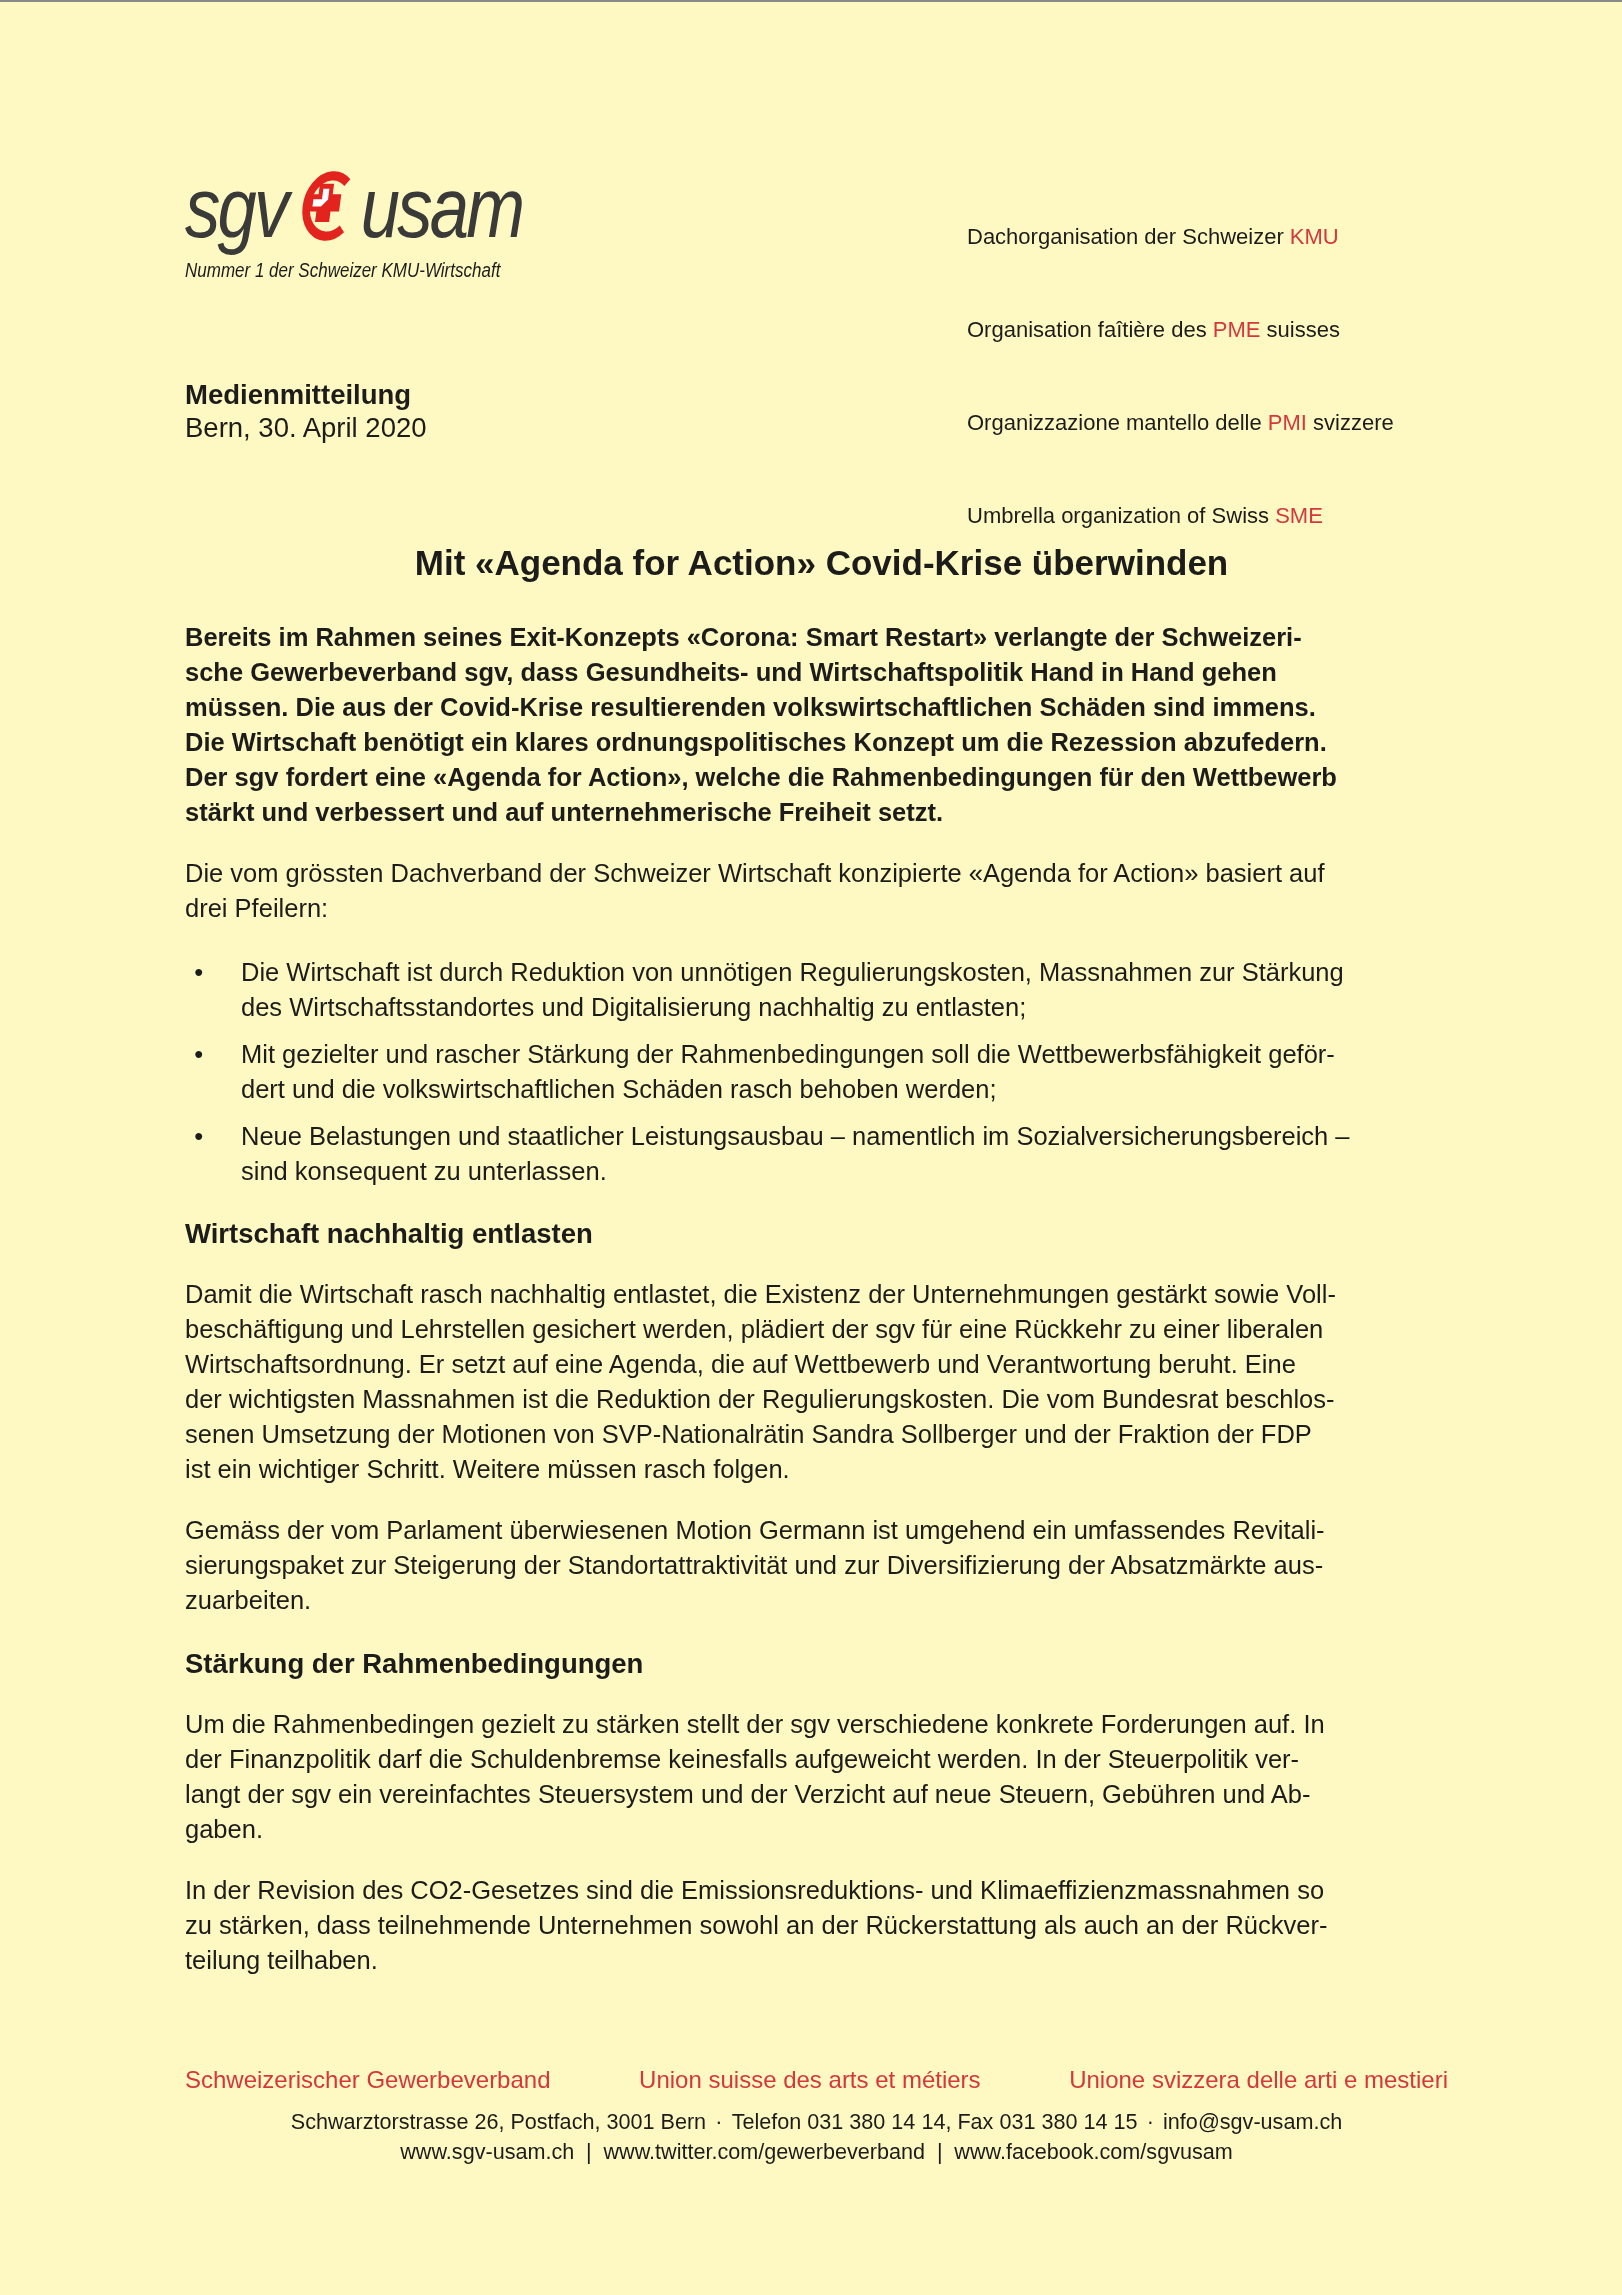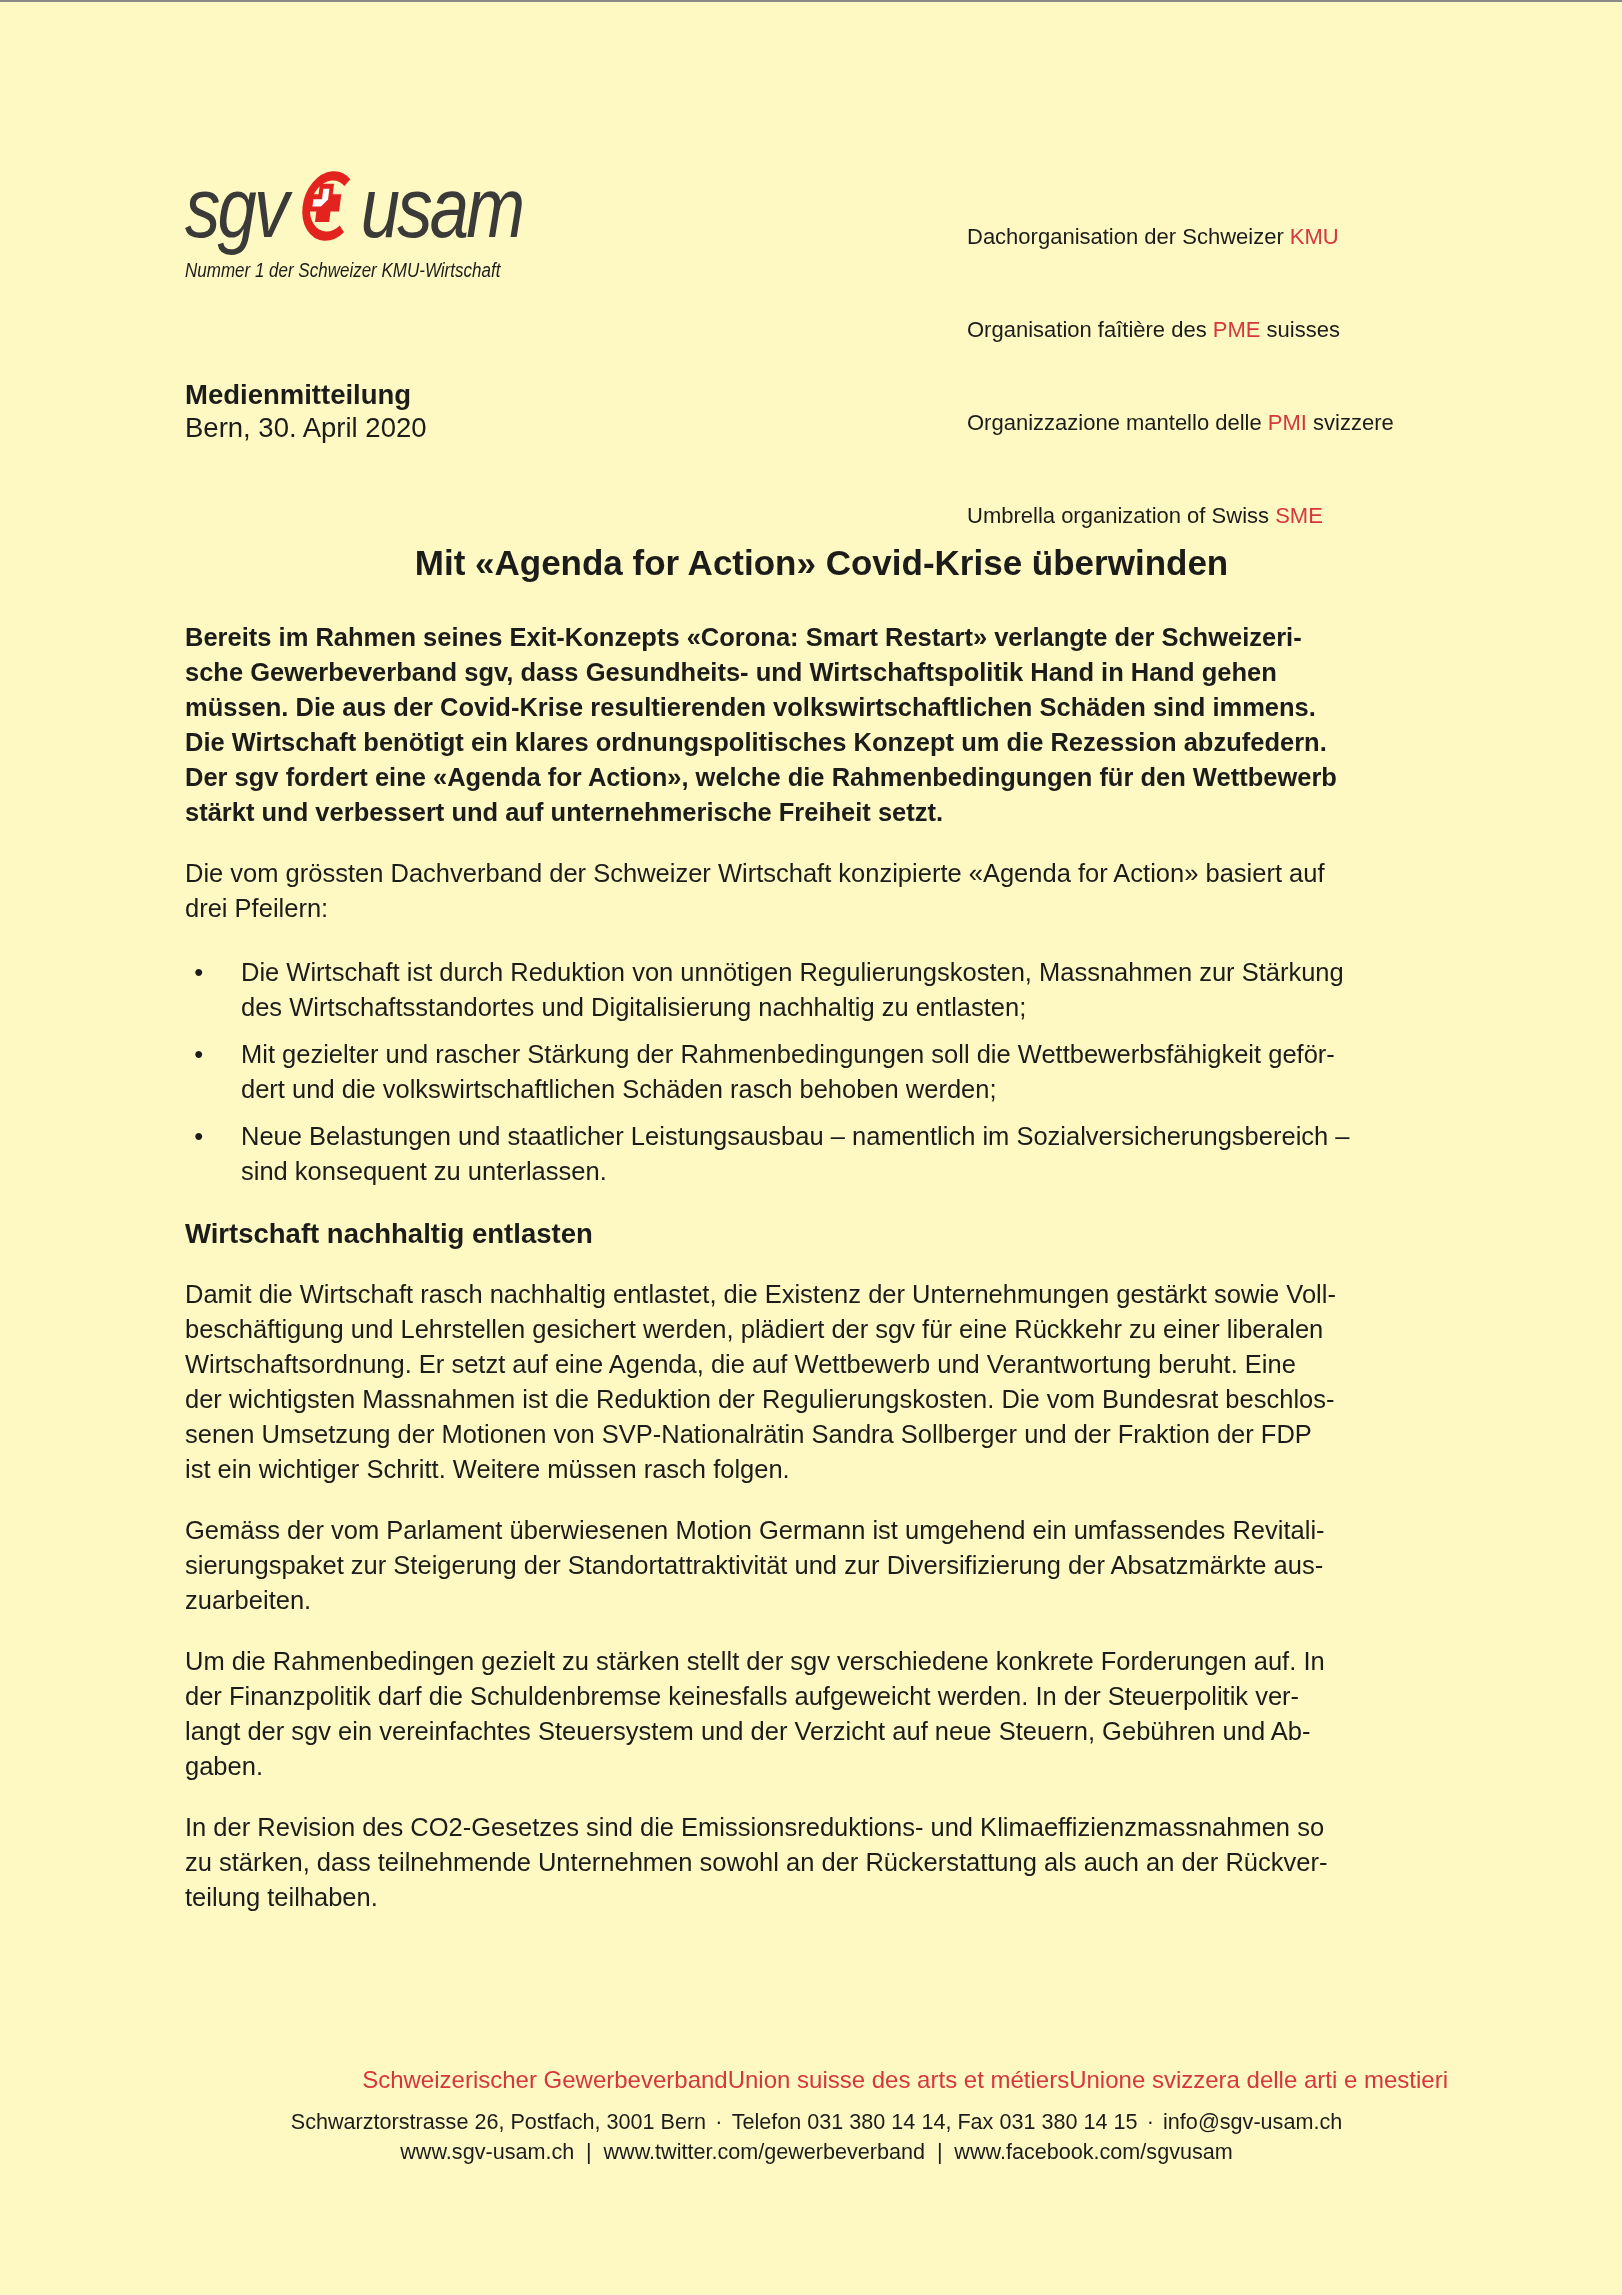--- a/index.html
+++ b/index.html
@@ -109,21 +109,21 @@
 
   
   .footer {
     position: absolute;
     left: 185px;
     top: 2063px;
     width: 1263px;
   }
   .footer-orgs {
     display: flex;
-    justify-content: flex-end;
+    justify-content: space-between;
     color: #d5373c;
     font-size: 24px;
     line-height: 29px;
   }
   .footer-address, .footer-links {
     text-align: center;
     font-size: 21.6px;
     line-height: 27.5px;
   }
   .footer-address { margin-top: 14.4px; }
@@ -203,20 +203,21 @@
     <p class="para">Damit die Wirtschaft rasch nachhaltig entlastet, die Existenz der Unternehmungen gestärkt sowie Voll-
 beschäftigung und Lehrstellen gesichert werden, plädiert der sgv für eine Rückkehr zu einer liberalen
 Wirtschaftsordnung. Er setzt auf eine Agenda, die auf Wettbewerb und Verantwortung beruht. Eine
 der wichtigsten Massnahmen ist die Reduktion der Regulierungskosten. Die vom Bundesrat beschlos-
 senen Umsetzung der Motionen von SVP-Nationalrätin Sandra Sollberger und der Fraktion der FDP
 ist ein wichtiger Schritt. Weitere müssen rasch folgen.</p>
     <p class="para">Gemäss der vom Parlament überwiesenen Motion Germann ist umgehend ein umfassendes Revitali-
 sierungspaket zur Steigerung der Standortattraktivität und zur Diversifizierung der Absatzmärkte aus-
 zuarbeiten.</p>
 
+    <h2 class="subhead">Stärkung der Rahmenbedingungen</h2>
     <p class="para">Um die Rahmenbedingen gezielt zu stärken stellt der sgv verschiedene konkrete Forderungen auf. In
 der Finanzpolitik darf die Schuldenbremse keinesfalls aufgeweicht werden. In der Steuerpolitik ver-
 langt der sgv ein vereinfachtes Steuersystem und der Verzicht auf neue Steuern, Gebühren und Ab-
 gaben.</p>
     <p class="para">In der Revision des CO2-Gesetzes sind die Emissionsreduktions- und Klimaeffizienzmassnahmen so
 zu stärken, dass teilnehmende Unternehmen sowohl an der Rückerstattung als auch an der Rückver-
 teilung teilhaben.</p>
   </main>
 
   <footer class="footer">

